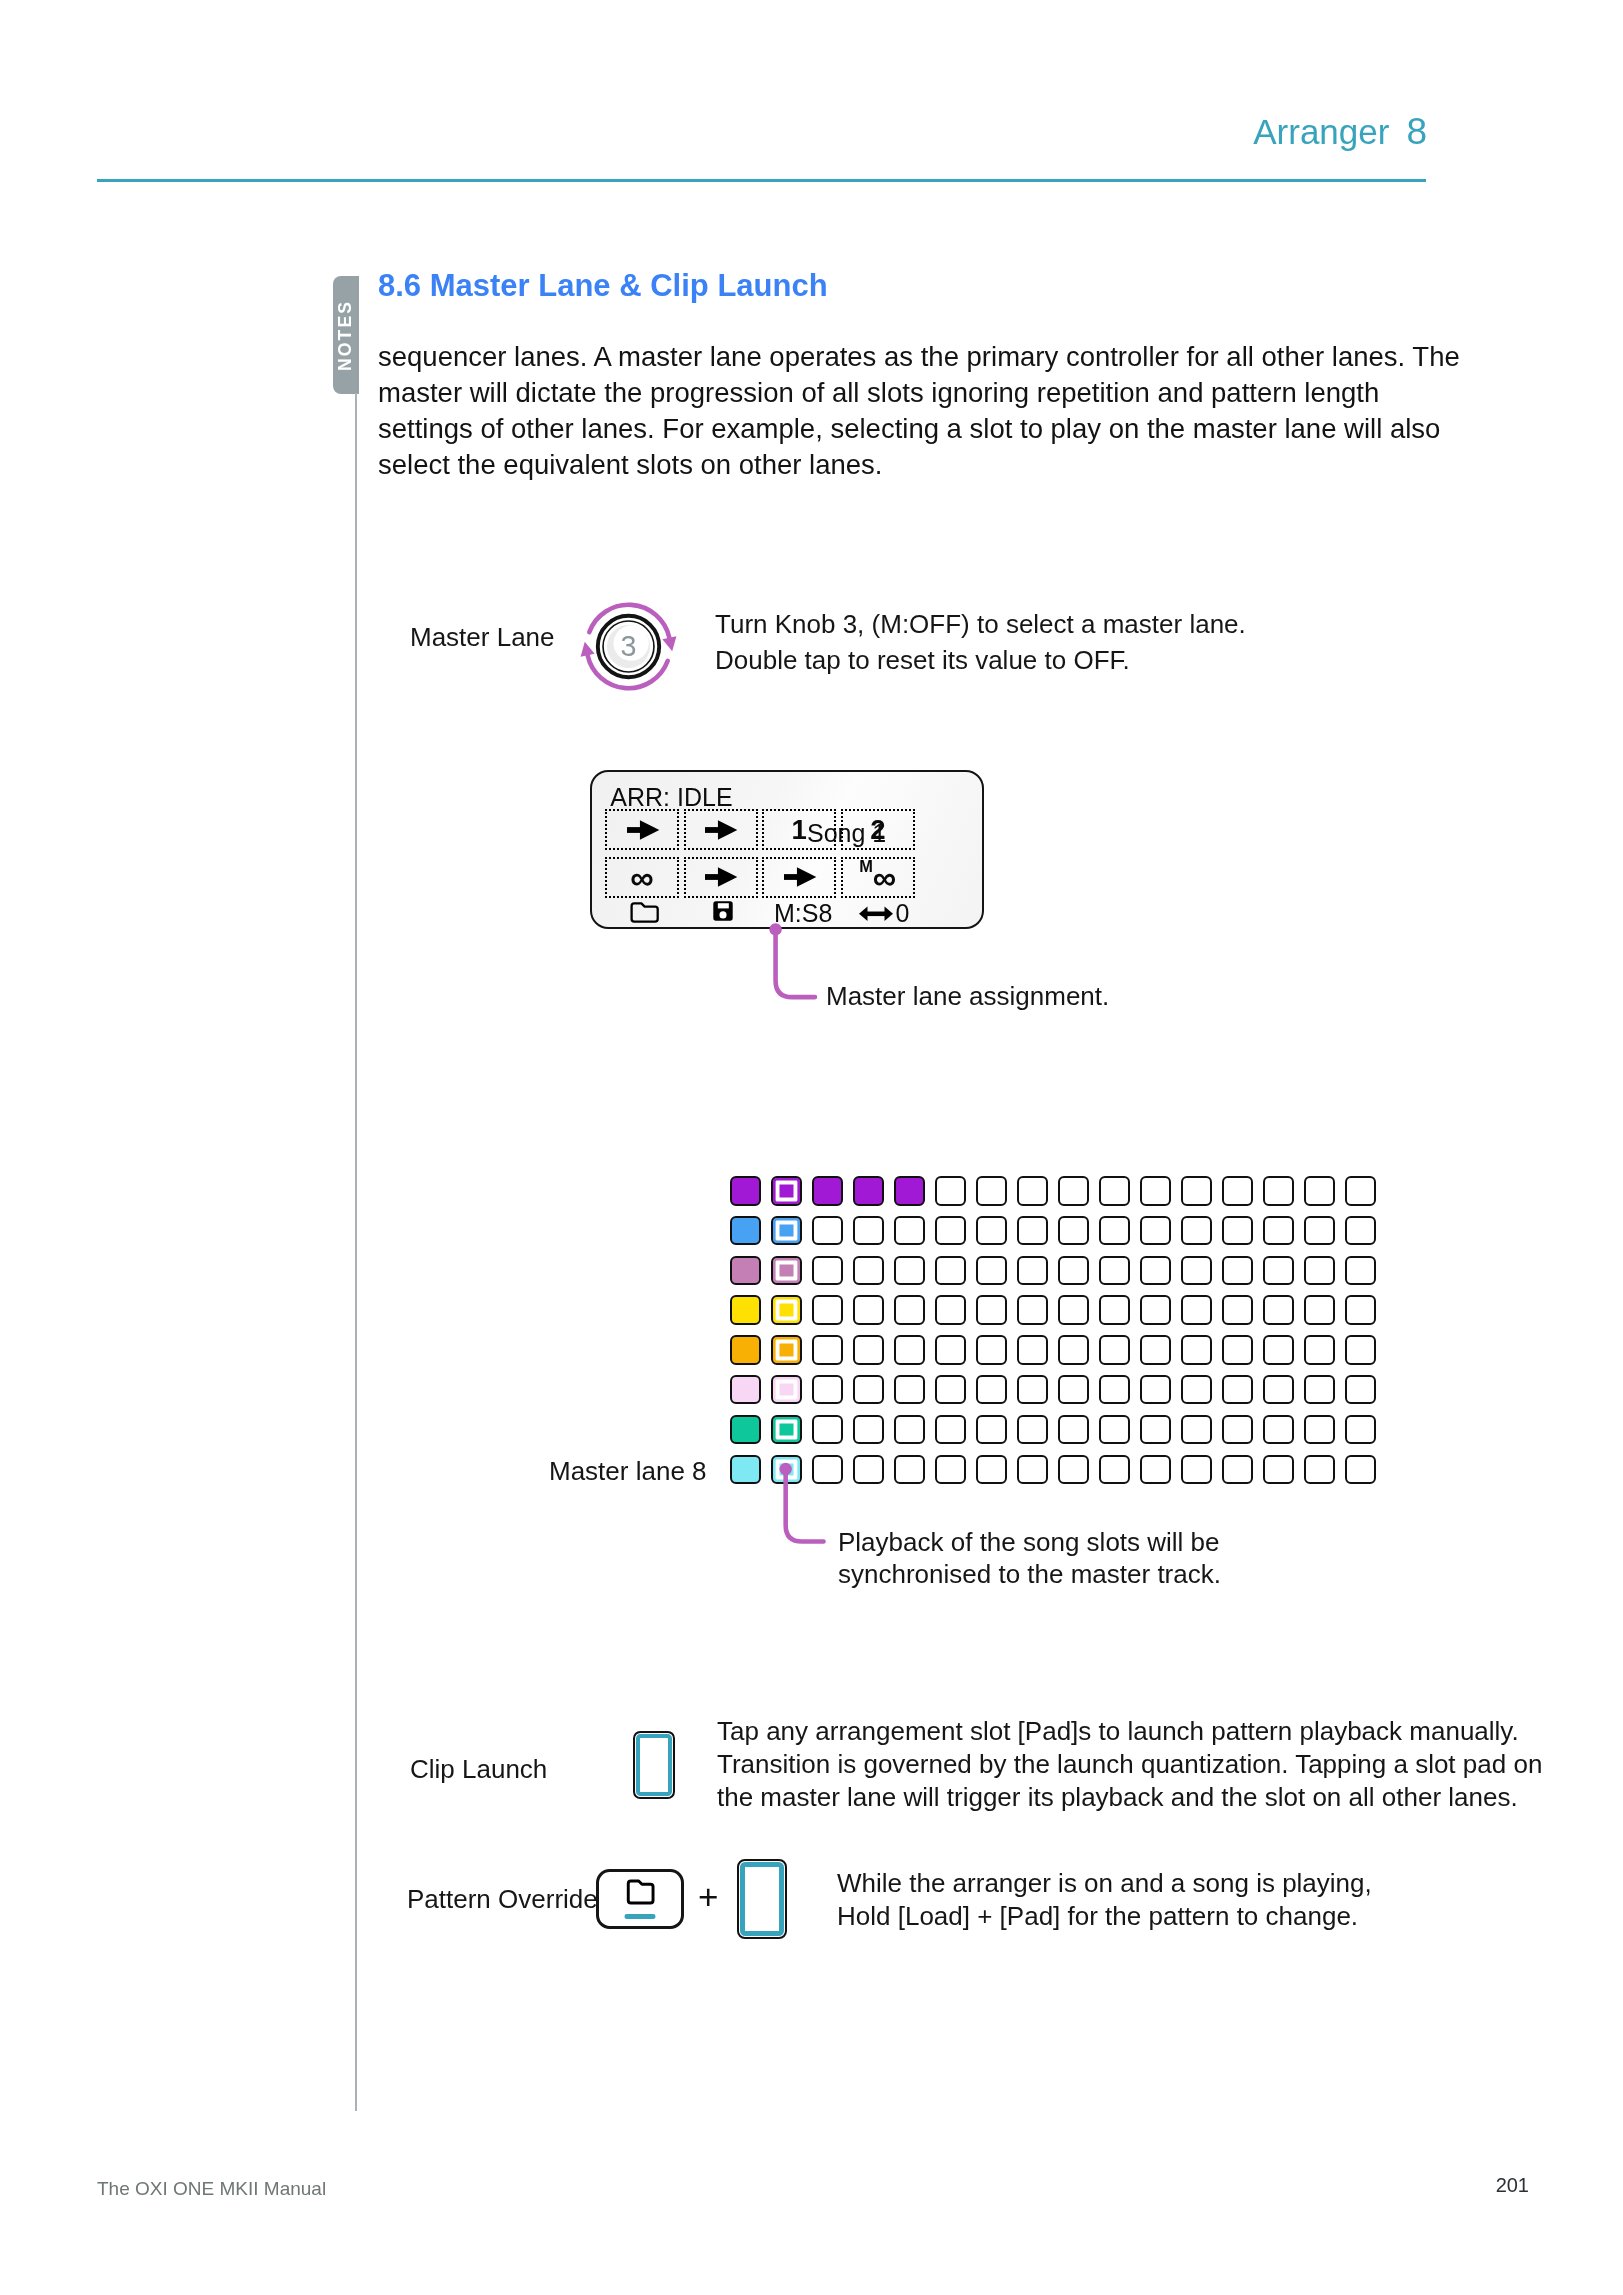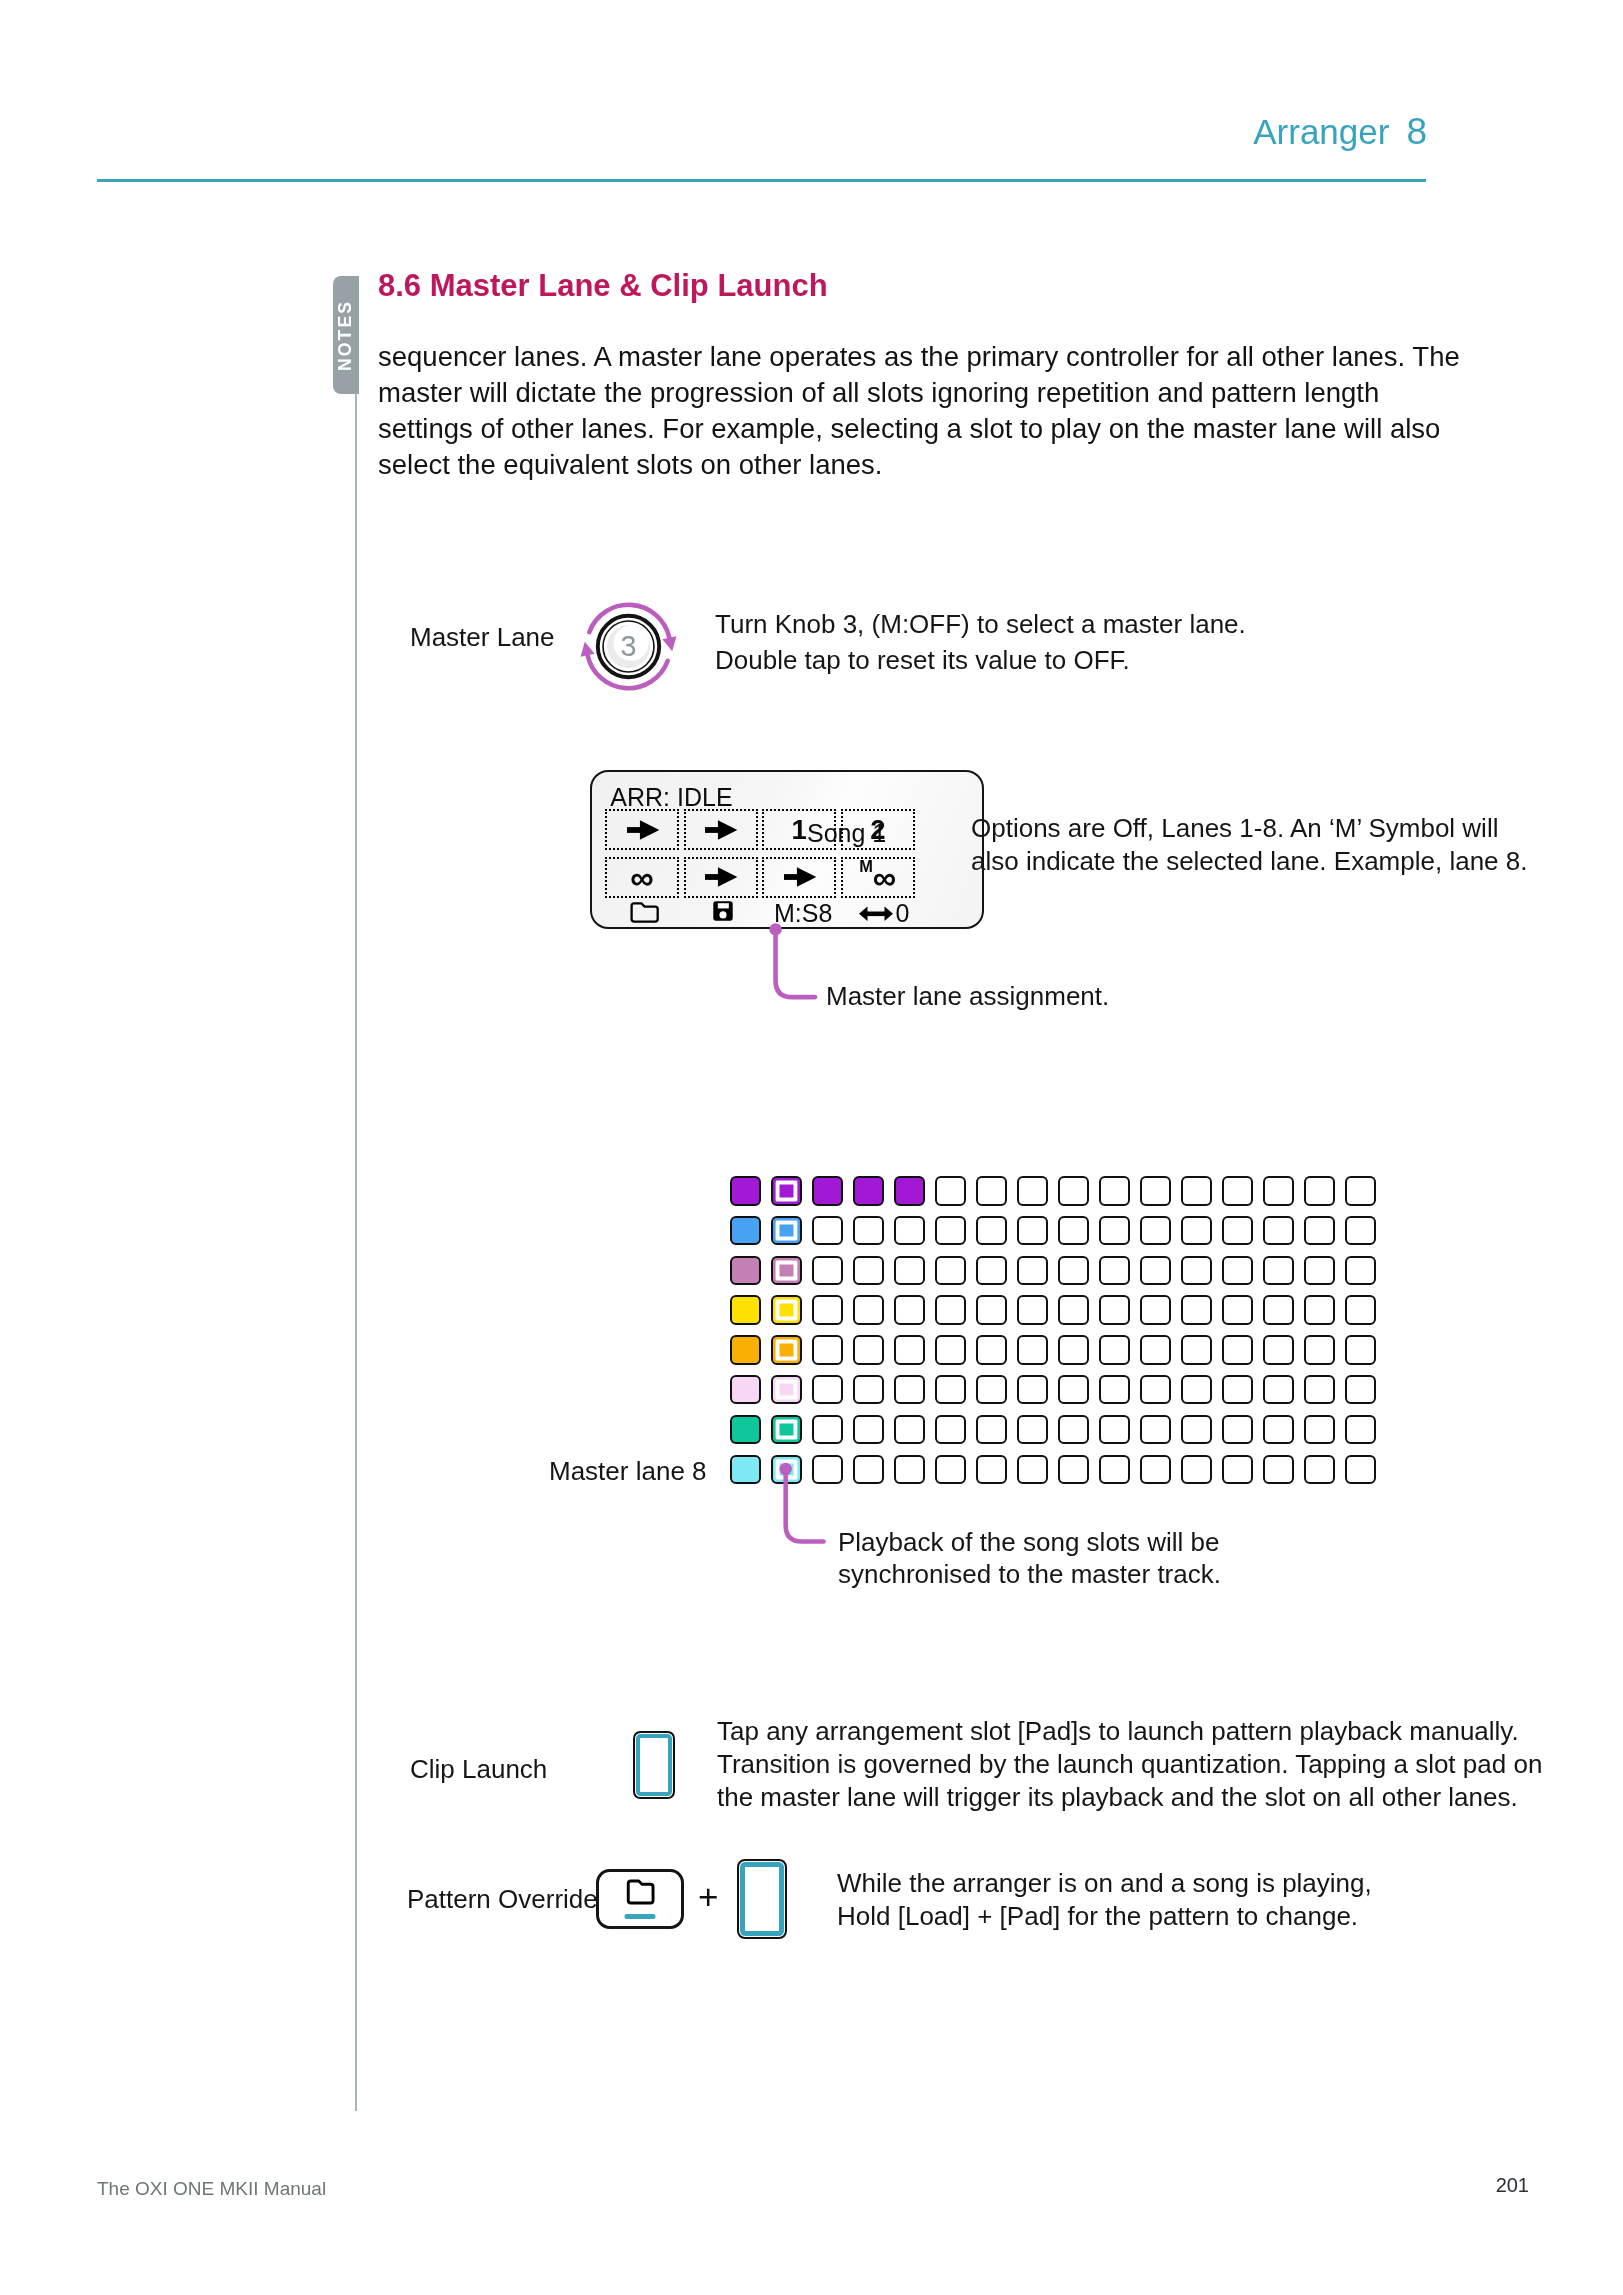--- a/index.html
+++ b/index.html
@@ -17,21 +17,21 @@
   .header-rule{left:97px;top:179px;width:1329px;height:2.6px;background:var(--teal);}
 
   
   .notes-tab{left:333px;top:276px;width:25.5px;height:118px;background:#96A2A6;
     border-radius:7.9px 0 0 7.9px;display:flex;align-items:center;justify-content:center;}
   .notes-tab span{writing-mode:vertical-rl;transform:rotate(180deg);color:#fff;
     font-weight:bold;font-size:17.7px;letter-spacing:2px;}
   .guide-line{left:355px;top:393px;width:2px;height:1718px;background:#A7B3B7;}
 
   
-  .section-title{left:378px;top:268px;font-size:31px;font-weight:bold;color:#be185d;}
+  .section-title{left:378px;top:268px;font-size:31px;font-weight:bold;color:#3b82f6;}
   .intro{left:378px;top:339px;font-size:27.5px;line-height:36px;color:#131313;}
 
   
   .ann{font-size:26px;line-height:33px;color:#161616;}
   .lbl{font-size:26px;color:#161616;}
 
   
   .ml-label{left:410px;top:622px;text-align:right;}
   .knob-svg{left:573px;top:591px;}
   .ml-text{left:715px;top:606px;line-height:36px;}
@@ -197,24 +197,20 @@
       <span>0</span>
     </div>
   </div>
 
   <svg class="abs callout1-svg" width="92" height="92" viewBox="0 0 140 140">
     <circle class="callout-dot" cx="45" cy="25" r="9.5"></circle>
     <path class="callout-path" d="M45 25 V103 Q45 128 70 128 H105"></path>
   </svg>
   <div class="abs ann callout1-text nowrap">Master lane assignment.</div>
 
-  <div class="abs ann disp-note">
-    <div class="nowrap">Options are Off, Lanes 1-8. An ‘M’ Symbol will</div>
-    <div class="nowrap">also indicate the selected lane. Example, lane 8.</div>
-  </div>
 
   <div class="abs pad-grid">
       <div class="pad" style="background: rgb(161, 25, 212);"></div>
       <div class="pad" style="background: rgb(161, 25, 212); box-shadow: rgb(161, 25, 212) 0px 0px 0px 2.6px inset, rgb(255, 255, 255) 0px 0px 0px 6.5px inset;"></div>
       <div class="pad" style="background: rgb(161, 25, 212);"></div>
       <div class="pad" style="background: rgb(161, 25, 212);"></div>
       <div class="pad" style="background: rgb(161, 25, 212);"></div>
       <div class="pad"></div>
       <div class="pad"></div>
       <div class="pad"></div>

